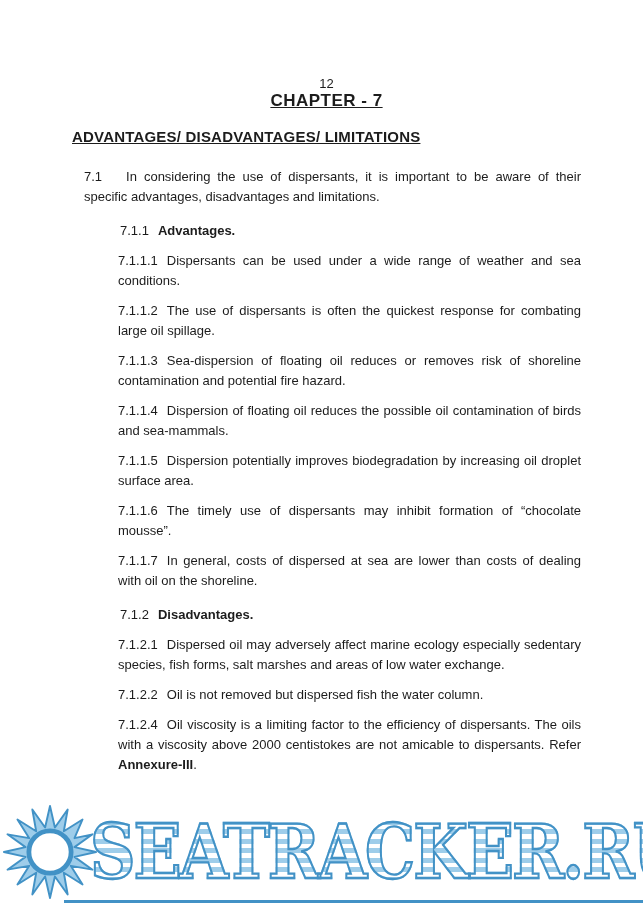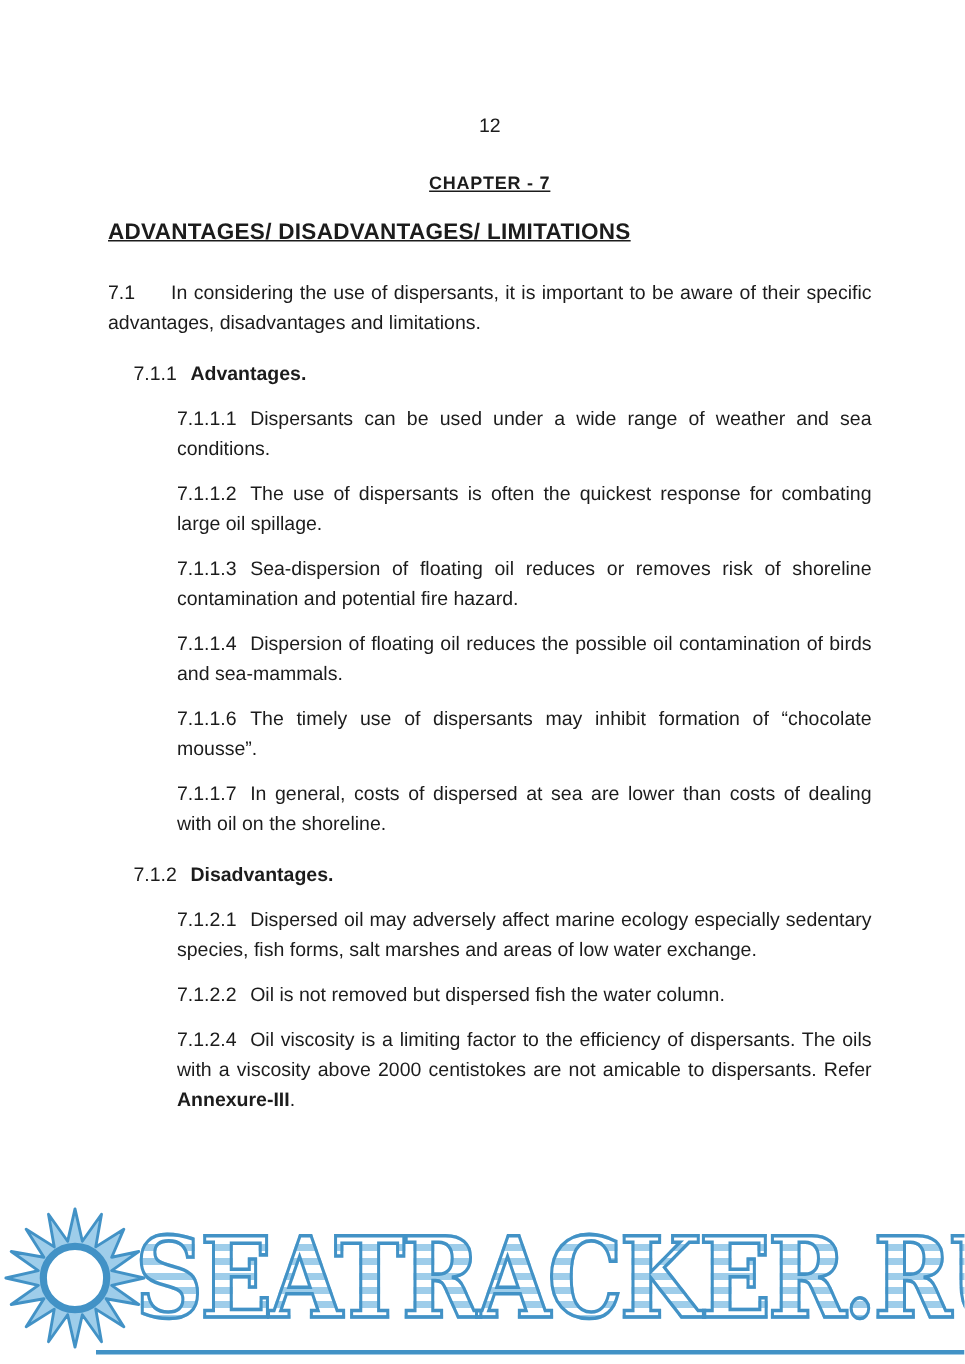--- a/index.html
+++ b/index.html
@@ -12,33 +12,33 @@
     overflow: hidden;
   }
   .page {
     position: relative;
     width: 643px; height: 905px;
     padding: 76px 62px 0 72px;
     overflow: hidden;
   }
   .page-number { text-align: center; font-size: 13px; }
   .chapter {
-    text-align: center; font-size: 12px; font-weight: bold;
-    text-decoration: underline; margin-top: 24px; letter-spacing: .5px;
+    text-align: center; font-size: 17px; font-weight: bold;
+    text-decoration: underline; letter-spacing: .5px;
   }
   .doc-title {
     font-size: 15px; font-weight: bold;
     text-decoration: underline; margin-top: 17px; letter-spacing: .2px;
   }
   .para {
     font-size: 13px; line-height: 20px;
-    text-align: justify; margin-top: 10px;
+    text-align: justify; margin-top: 10px; margin-left: 12px;
   }
   .intro { margin-top: 22px; }
-  .level1 { margin-left: 17px; }
+  .level1 { margin-left: 48px; }
   .level2 { margin-left: 46px; }
   .section-heading { margin-top: 14px; }
   .num { margin-right: 9px; white-space: nowrap; }
   .level0 .num { margin-right: 24px; }
   .section-heading .label { font-weight: bold; }
   .bold-ref { font-weight: bold; }
 
   
   .watermark {
     position: absolute; left: 0; bottom: 4px; width: 643px; height: 98px;
@@ -93,20 +93,23 @@
   <p class="para level2">
     <span class="num">7.1.1.2</span><span>The use of dispersants is often the quickest response for combating large oil spillage.</span>
   </p>
   <p class="para level2">
     <span class="num">7.1.1.3</span><span>Sea-dispersion of floating oil reduces or removes risk of shoreline contamination and potential fire hazard.</span>
   </p>
   <p class="para level2">
     <span class="num">7.1.1.4</span><span>Dispersion of floating oil reduces the possible oil contamination of birds and sea-mammals.</span>
   </p>
   <p class="para level2">
+    <span class="num">7.1.1.5</span><span>Dispersion potentially improves biodegradation by increasing oil droplet surface area.</span>
+  </p>
+  <p class="para level2">
     <span class="num">7.1.1.6</span><span>The timely use of dispersants may inhibit formation of “chocolate mousse”.</span>
   </p>
   <p class="para level2">
     <span class="num">7.1.1.7</span><span>In general, costs of dispersed at sea are lower than costs of dealing with oil on the shoreline.</span>
   </p>
 
   <p class="para level1 section-heading">
     <span class="num">7.1.2</span><span class="label">Disadvantages.</span>
   </p>
 

